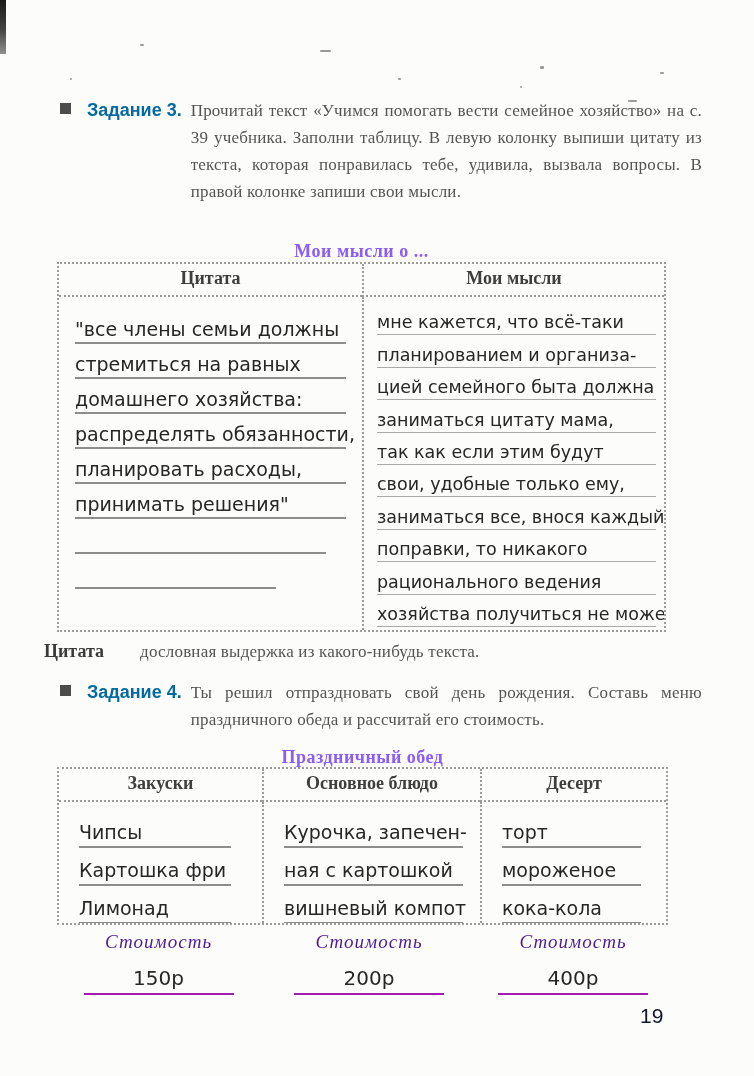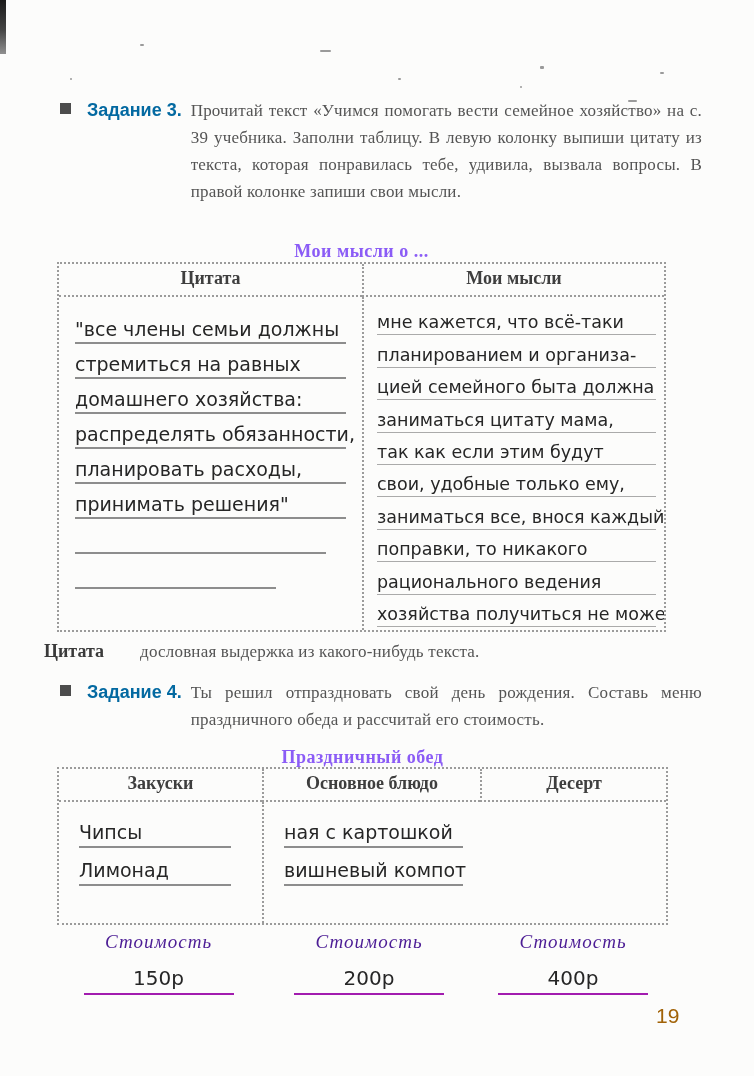--- a/index.html
+++ b/index.html
@@ -76,22 +76,22 @@
     display:grid; grid-template-columns:203px 218px 1fr; }
   .cost-row { top:931px; }
   .price-row { top:966px; }
   .cost-label { text-align:center; font-style:italic; font-size:19px;
     color:#4c1d95; letter-spacing:1px; }
   .price-cell { display:flex; justify-content:center; }
   .price-cell .hw { font-size:20px; text-align:center; width:150px;
     border-bottom:2px solid #a21caf; padding-bottom:3px; }
 
   
-  .pagenum { position:absolute; top:1004px; left:656px;
-    font-family:"Liberation Sans", sans-serif; font-size:21px; color:#a16207; }
+  .pagenum { position:absolute; top:1004px; left:640px;
+    font-family:"Liberation Sans", sans-serif; font-size:21px; color:#0f172a; }
 </style>
 </head>
 <body>
 
 <div class="page">
 
   <div class="edge-strip"></div>
   <div class="speck s1"></div>
   <div class="speck s2"></div>
   <div class="speck s3"></div>
@@ -189,29 +189,46 @@
   <div class="tbl2">
     <div class="th th-zak">Закуски</div>
     <div class="th th-mid">Основное блюдо</div>
     <div class="th th-des">Десерт</div>
 
     <div class="menu-cell cell-zak">
       <div class="ln lnM">
           <span class="hw">Чипсы</span>
         </div>
       <div class="ln lnM">
+          <span class="hw">Картошка фри</span>
+        </div>
+      <div class="ln lnM">
           <span class="hw">Лимонад</span>
         </div>
     </div>
     <div class="menu-cell cell-mid">
       <div class="ln lnM">
+          <span class="hw">Курочка, запечен-</span>
+        </div>
+      <div class="ln lnM">
           <span class="hw">ная с картошкой</span>
         </div>
       <div class="ln lnM">
           <span class="hw">вишневый компот</span>
+        </div>
+    </div>
+    <div class="menu-cell cell-des">
+      <div class="ln lnM">
+          <span class="hw">торт</span>
+        </div>
+      <div class="ln lnM">
+          <span class="hw">мороженое</span>
+        </div>
+      <div class="ln lnM">
+          <span class="hw">кока-кола</span>
         </div>
     </div>
   </div>
 
   <div class="cost-row">
     <div class="cost-label">Стоимость</div>
     <div class="cost-label">Стоимость</div>
     <div class="cost-label">Стоимость</div>
   </div>
 

